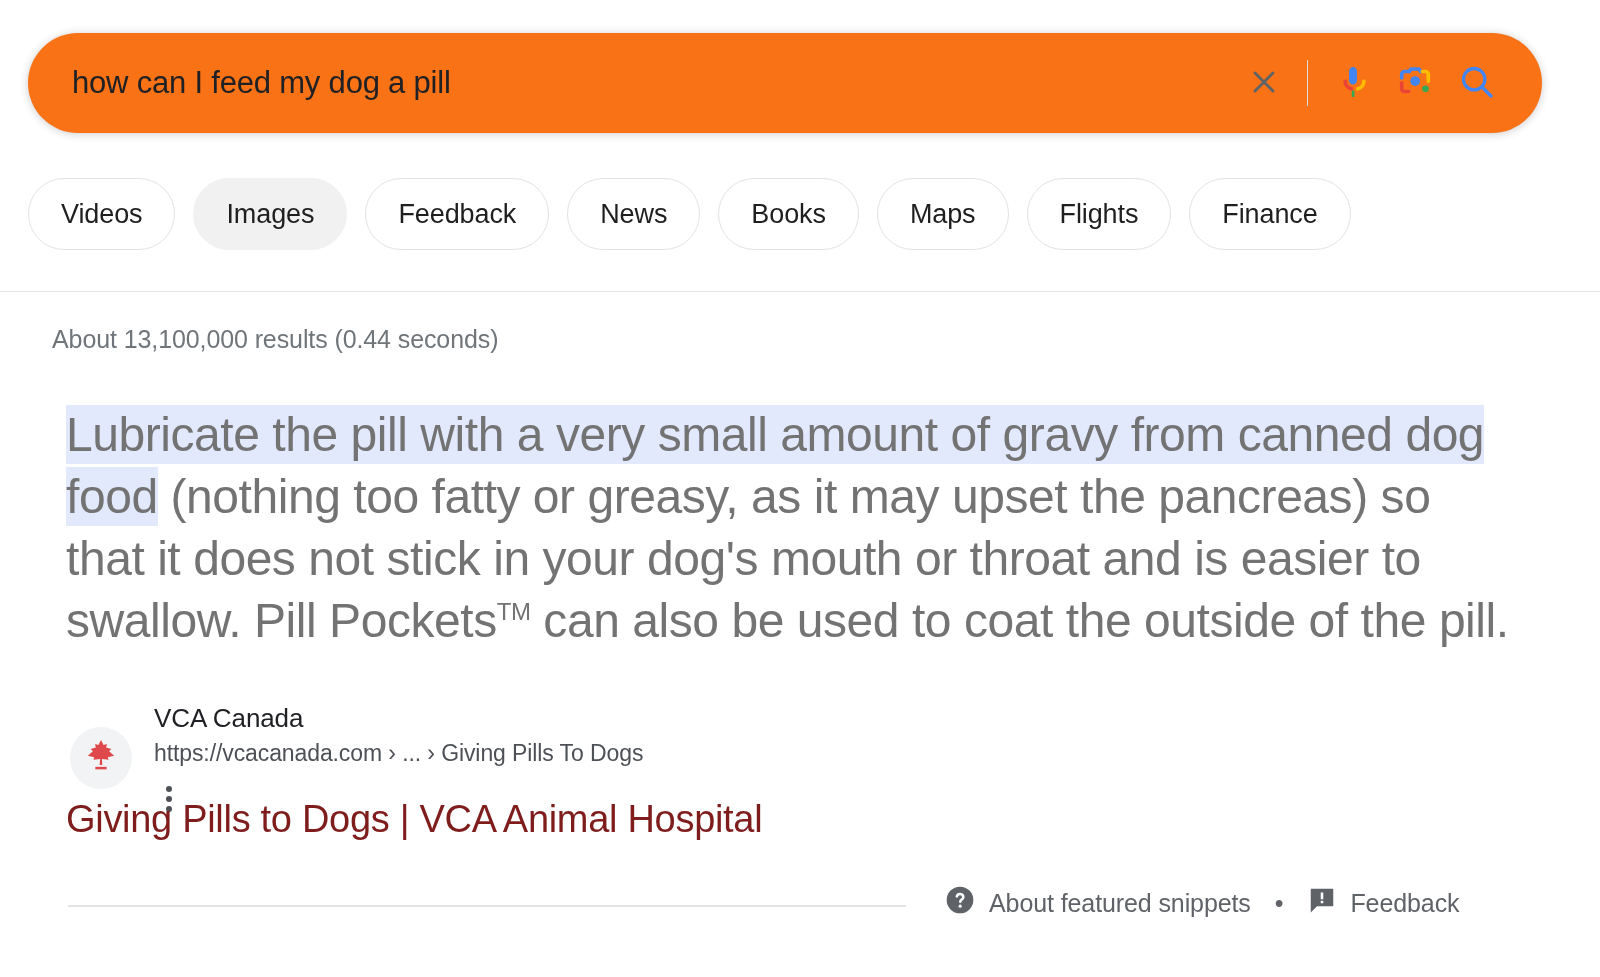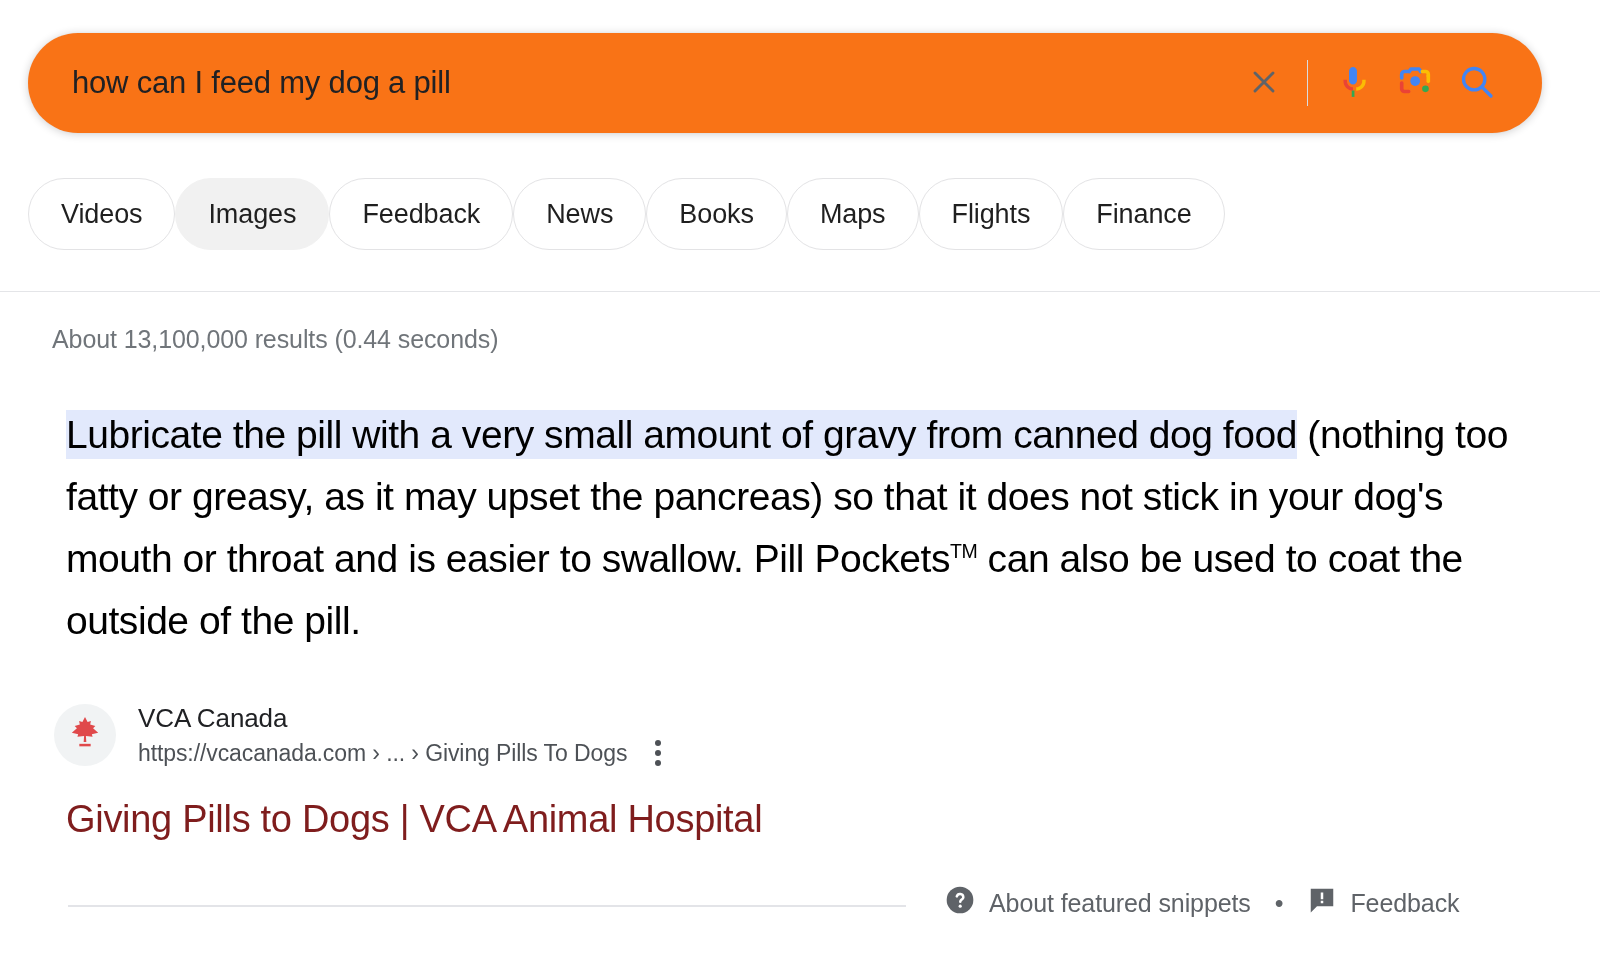--- a/index.html
+++ b/index.html
@@ -73,20 +73,21 @@
     flex: 0 0 auto;
   }
 
   
   .tabs {
     position: absolute;
     left: 28px;
     top: 178px;
     display: flex;
     align-items: center;
+    gap: 18px;
   }
   .chip {
     height: 72px;
     box-sizing: border-box;
     display: flex;
     align-items: center;
     justify-content: center;
     padding: 0 32px;
     border-radius: 40px;
     border: 1px solid #e3e3e5;
@@ -120,41 +121,41 @@
     font-size: 25px;
     color: #70757a;
     letter-spacing: -0.1px;
   }
 
   .snippet {
     position: absolute;
     left: 66px;
     top: 404px;
     width: 1452px;
-    font-size: 39px;
+    font-size: 48px;
     line-height: 62px;
-    color: #000000;
+    color: #737373;
     letter-spacing: -0.45px;
   }
   .snippet .hl {
     background: #e2e9fc;
     padding: 3px 0;
     box-decoration-break: clone;
     -webkit-box-decoration-break: clone;
   }
   .snippet sup {
     font-size: 0.5em;
     vertical-align: super;
     line-height: 0;
   }
 
   
   .source-row {
     position: absolute;
-    left: 54px;
+    left: 70px;
     top: 702px;
     display: flex;
     align-items: center;
     gap: 22px;
   }
   .favicon {
     width: 62px;
     height: 62px;
     border-radius: 50%;
     background: #f1f3f4;
@@ -172,20 +173,21 @@
   .source-name {
     font-size: 26px;
     color: #202124;
     letter-spacing: -0.1px;
     line-height: 32px;
   }
   .source-url-row {
     display: flex;
     align-items: flex-start;
     gap: 16px;
+    flex-direction: column;
   }
   .source-url {
     font-size: 23px;
     color: #4d5156;
     letter-spacing: -0.1px;
     line-height: 30px;
   }
   .kebab {
     width: 30px;
     height: 30px;

